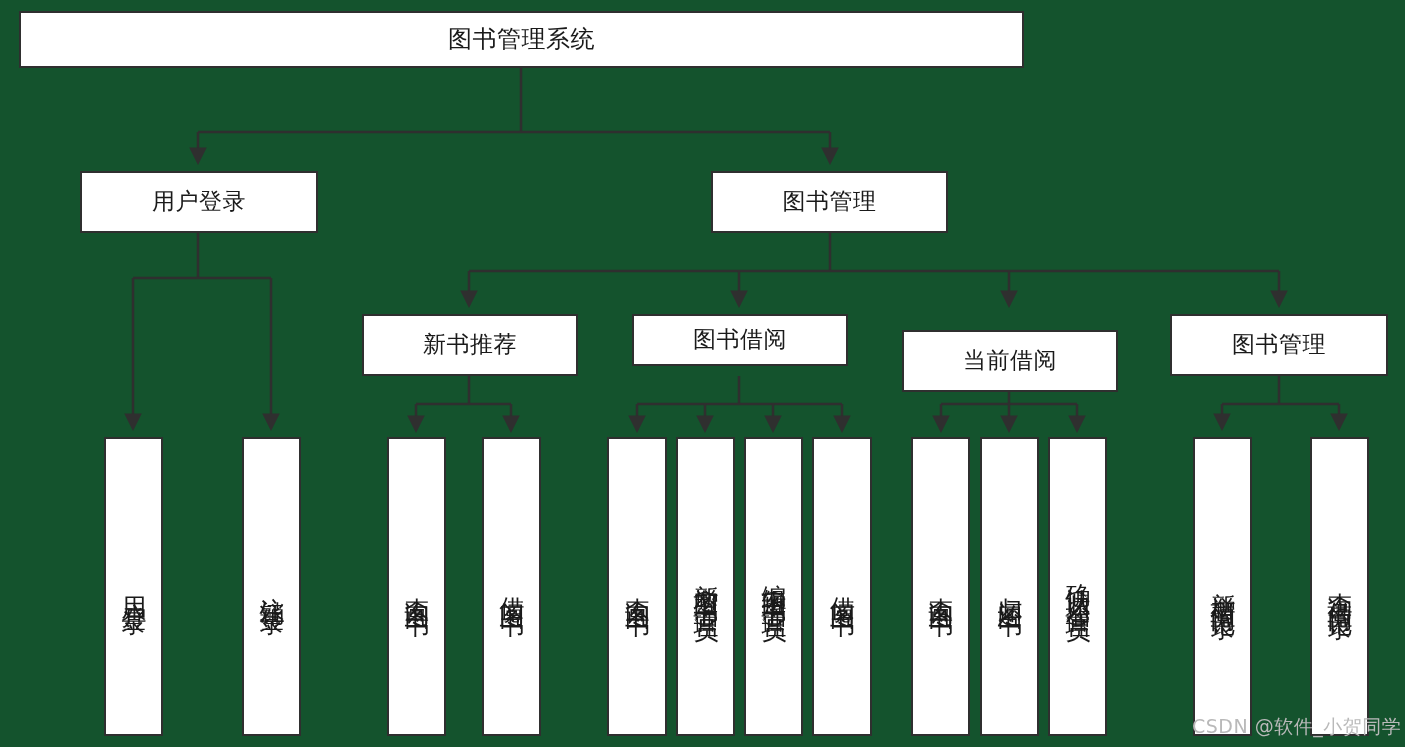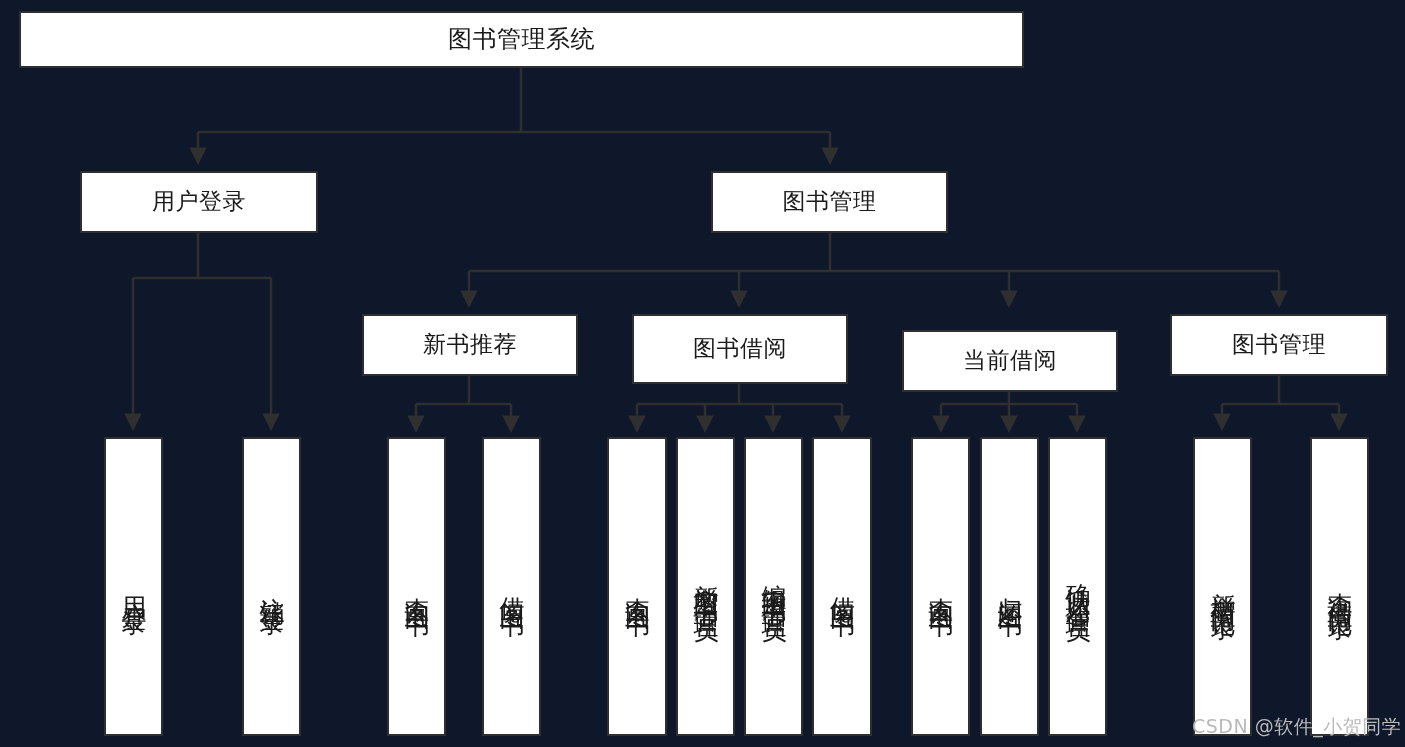--- a/index.html
+++ b/index.html
@@ -8,21 +8,21 @@
     padding: 0;
     background: #ffffff;
   }
   body {
     font-family: "DejaVu Sans", "Liberation Sans", sans-serif;
   }
   #diagram {
     position: relative;
     width: 1405px;
     height: 747px;
-    background: #0f172a;
+    background: #14532d;
     overflow: hidden;
   }
   #edges {
     position: absolute;
     left: 0;
     top: 0;
     width: 1405px;
     height: 747px;
     pointer-events: none;
   }
@@ -133,21 +133,21 @@
   <div class="node horiz" style="left:80px; top:171px; width:238px; height:62px;">
     <span class="node-label">用户登录</span>
   </div>
   <div class="node horiz" style="left:711px; top:171px; width:237px; height:62px;">
     <span class="node-label">图书管理</span>
   </div>
 
   <div class="node horiz" style="left:362px; top:314px; width:216px; height:62px;">
     <span class="node-label">新书推荐</span>
   </div>
-  <div class="node horiz" style="left:632px; top:314px; width:216px; height:70px;">
+  <div class="node horiz" style="left:632px; top:314px; width:216px; height:52px;">
     <span class="node-label">图书借阅</span>
   </div>
   <div class="node horiz" style="left:902px; top:314px; width:216px; height:62px;margin-top:16px;">
     <span class="node-label">当前借阅</span>
   </div>
   <div class="node horiz" style="left:1170px; top:314px; width:218px; height:62px;">
     <span class="node-label">图书管理</span>
   </div>
 
   <div class="node vert" style="left:104px; top:437px; width:59px; height:299px;">

